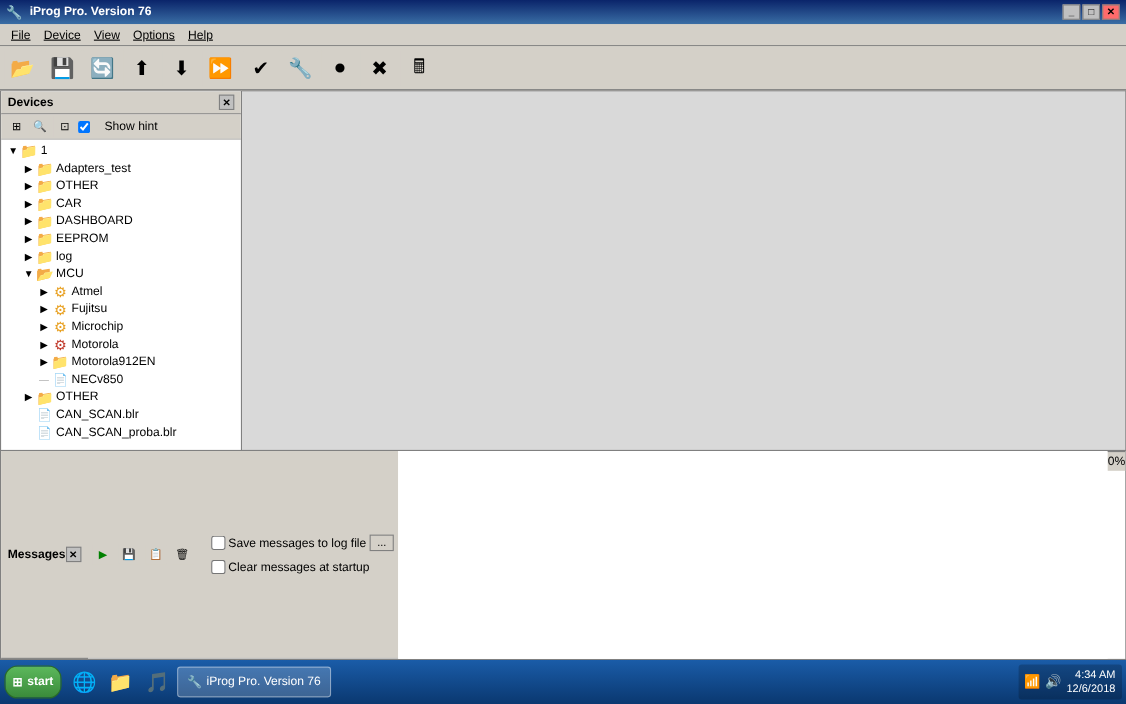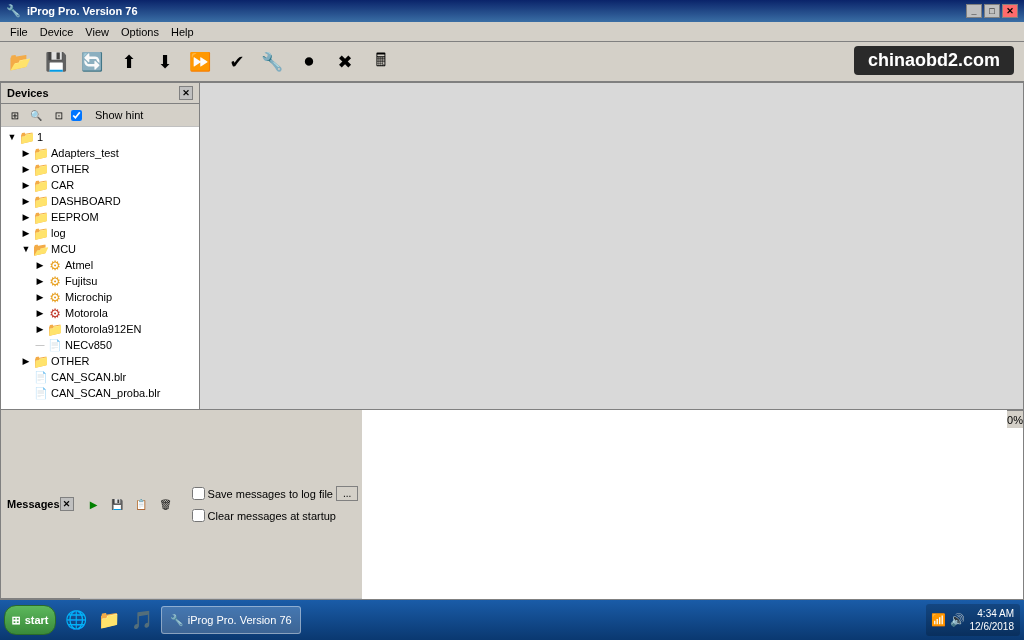--- a/index.html
+++ b/index.html
@@ -43,20 +43,21 @@
     .title-bar-btn.close { background: #ff6b6b; }
 
     
     .menu-bar {
       height: 20px;
       background: #d4d0c8;
       display: flex;
       align-items: center;
       padding: 0 4px;
       border-bottom: 1px solid #808080;
+      text-decoration: underline;
     }
     .menu-item {
       padding: 2px 6px;
       font-size: 11px;
       cursor: pointer;
     }
 
     
     .toolbar {
       height: 40px;
@@ -93,21 +94,21 @@
     }
 
     .content-area {
       display: flex;
       flex: 1;
       height: 340px;
     }
 
     
     .devices-panel {
-      width: 200px;
+      width: 220px;
       background: white;
       border: 1px solid #808080;
       border-right: 1px solid #808080;
       display: flex;
       flex-direction: column;
       overflow: hidden;
     }
     .devices-header {
       background: #d4d0c8;
       padding: 3px 6px;
@@ -401,21 +402,20 @@
   <button class="toolbar-btn" title="Save">💾</button>
   <button class="toolbar-btn" title="Refresh">🔄</button>
   <button class="toolbar-btn" title="Upload">⬆</button>
   <button class="toolbar-btn" title="Download">⬇</button>
   <button class="toolbar-btn" title="Forward">⏩</button>
   <button class="toolbar-btn" title="Check">✔</button>
   <button class="toolbar-btn" title="Tool">🔧</button>
   <button class="toolbar-btn" title="Record">⏺</button>
   <button class="toolbar-btn" title="Stop">✖</button>
   <button class="toolbar-btn" title="Calculator">🖩</button>
-  <div class="brand-badge">chinaobd2.com</div>
 </div>
 
 <div style="display:flex;flex-direction:column;height:calc(640px - 22px - 20px - 40px - 40px);">
   <div class="content-area">
 
     <div class="devices-panel">
       <div class="devices-header">
         <span>Devices</span>
         <div class="devices-header-close">✕</div>
       </div>

